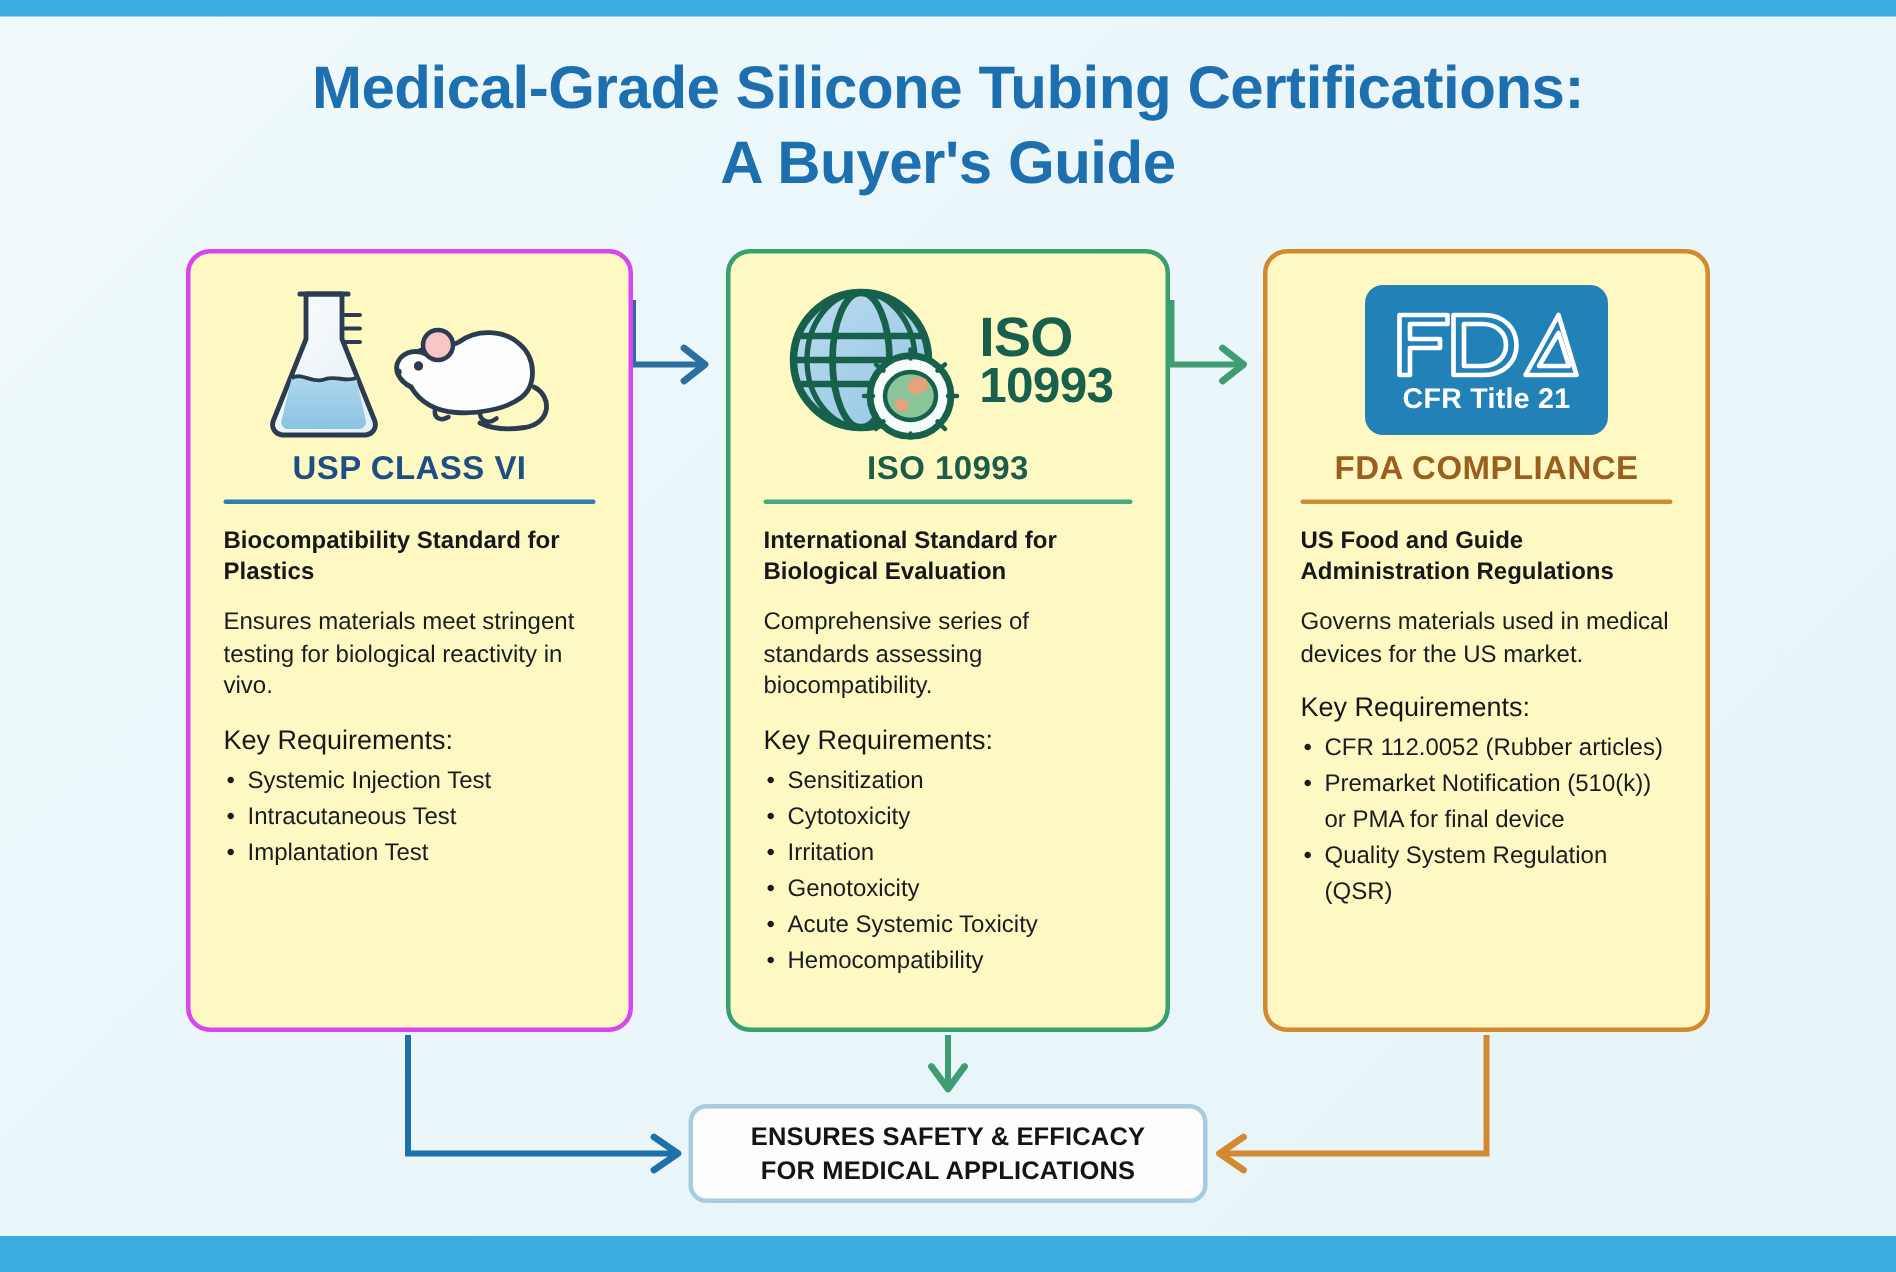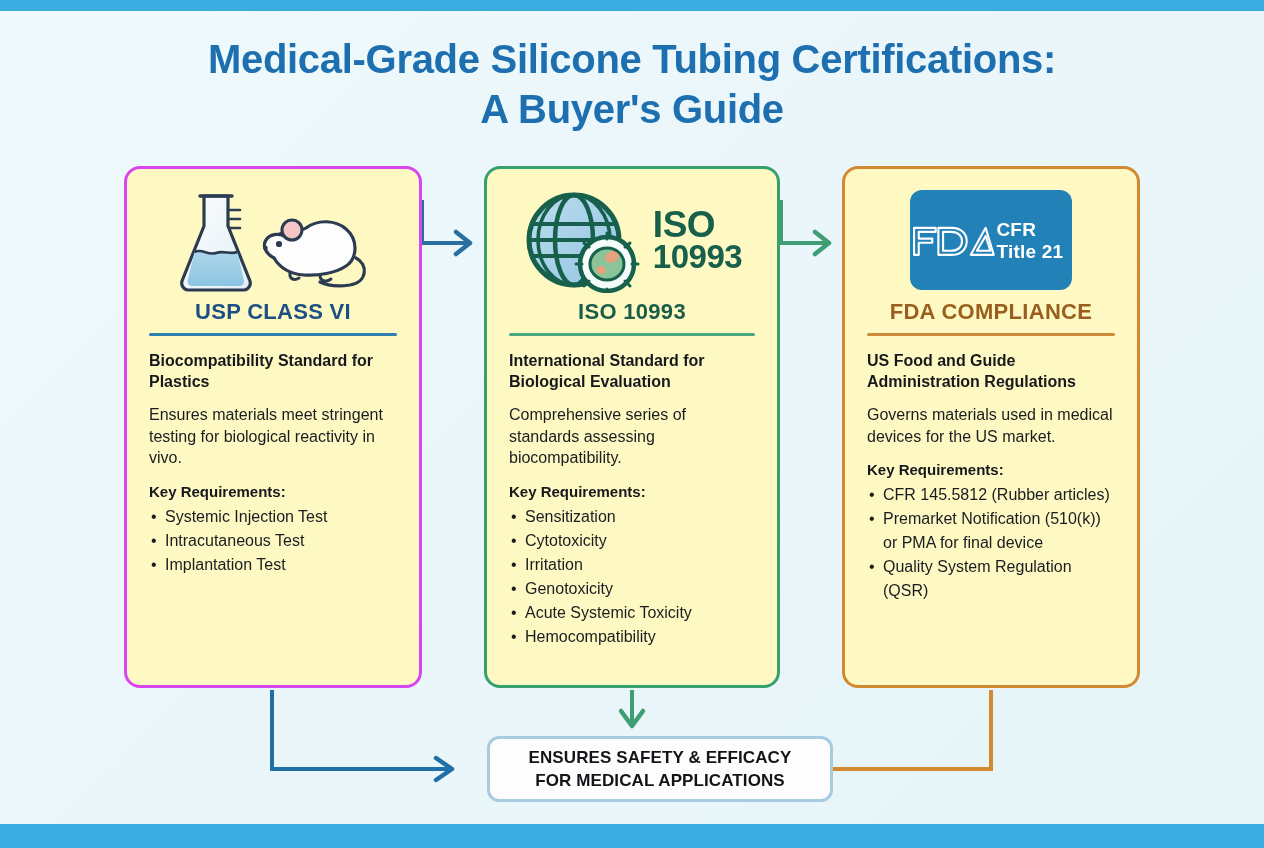--- a/index.html
+++ b/index.html
@@ -113,22 +113,22 @@
     line-height: 21px;
     margin-bottom: 12px;
   }
   .desc {
     font-size: 16px;
     color: #1a1c20;
     line-height: 21.5px;
     margin-bottom: 14px;
   }
   .req-head {
-    font-size: 15px;
-    font-weight: bold;
+    font-size: 18px;
+    font-weight: normal;
     color: #16181c;
     margin-bottom: 5px;
   }
   .req-list {
     list-style: none;
     font-size: 16px;
     color: #1a1c20;
     line-height: 24px;
   }
   .req-list li {
@@ -146,21 +146,20 @@
     position: absolute;
     left: 459px; top: 736px;
     width: 346px; height: 66px;
     background: #fdfdfd;
     border: 3px solid #a9cbe0;
     border-radius: 12px;
     display: flex;
     flex-direction: column;
     align-items: center;
     justify-content: center;
-    margin-left: 28px;
   }
   .result-line {
     font-size: 17px;
     font-weight: bold;
     color: #121417;
     letter-spacing: 0.1px;
     line-height: 23px;
     text-align: center;
   }
 
@@ -171,21 +170,21 @@
     width: 1264px; height: 848px;
     pointer-events: none;
   }
 
   
   .fda-badge {
     width: 162px; height: 100px;
     background: #2282b8;
     border-radius: 12px;
     display: flex;
-    flex-direction: row;
+    flex-direction: column;
     align-items: center;
     justify-content: center;
   }
   .fda-cfr {
     color: #ffffff;
     font-size: 19px;
     font-weight: bold;
     letter-spacing: 0.2px;
     margin-top: 2px;
   }
@@ -381,21 +380,21 @@
     </div>
 
     <div class="card-title">FDA COMPLIANCE</div>
     <div class="title-rule"></div>
 
     <div class="subtitle">US Food and Guide Administration Regulations</div>
     <div class="desc">Governs materials used in medical devices for the US market.</div>
 
     <div class="req-head">Key Requirements:</div>
     <ul class="req-list">
-      <li>CFR 145.5812 (Rubber articles)</li>
+      <li>CFR 112.0052 (Rubber articles)</li>
       <li>Premarket Notification (510(k)) or PMA for final device</li>
       <li>Quality System Regulation (QSR)</li>
     </ul>
   </div>
 </div>
 
 <div id="result-box">
   <div class="result-line">ENSURES SAFETY &amp; EFFICACY</div>
   <div class="result-line">FOR MEDICAL APPLICATIONS</div>
 </div>

